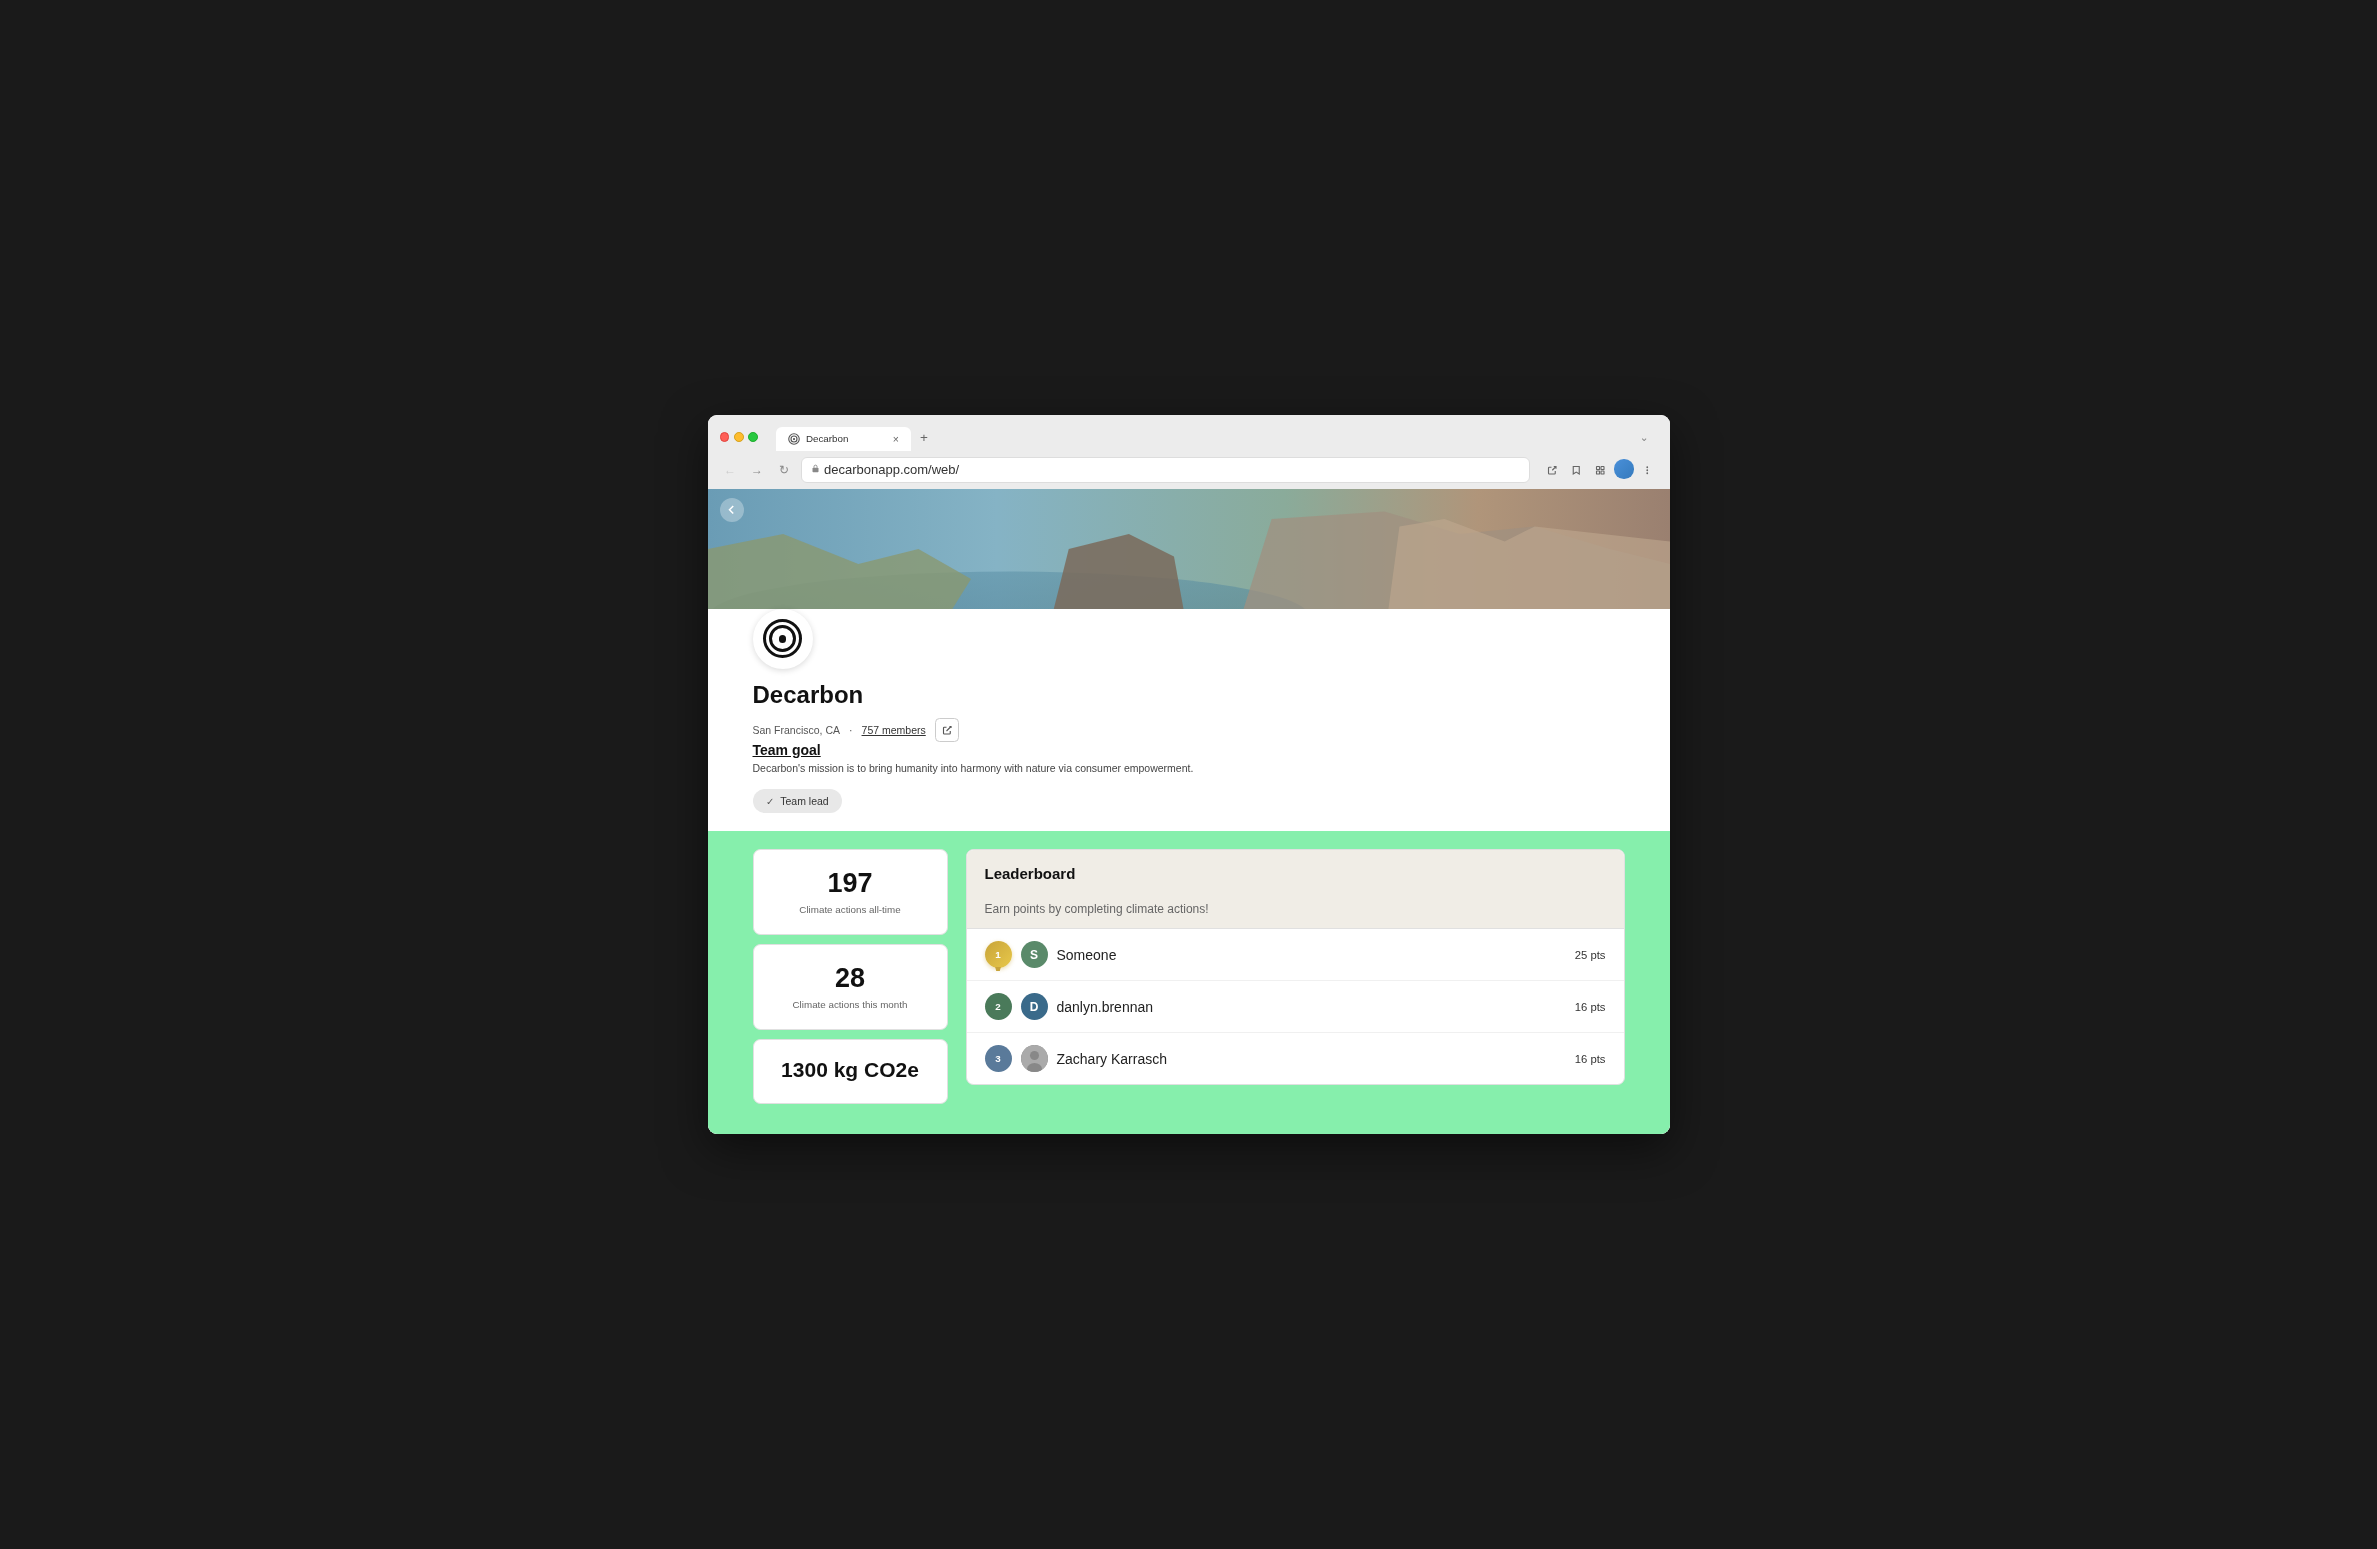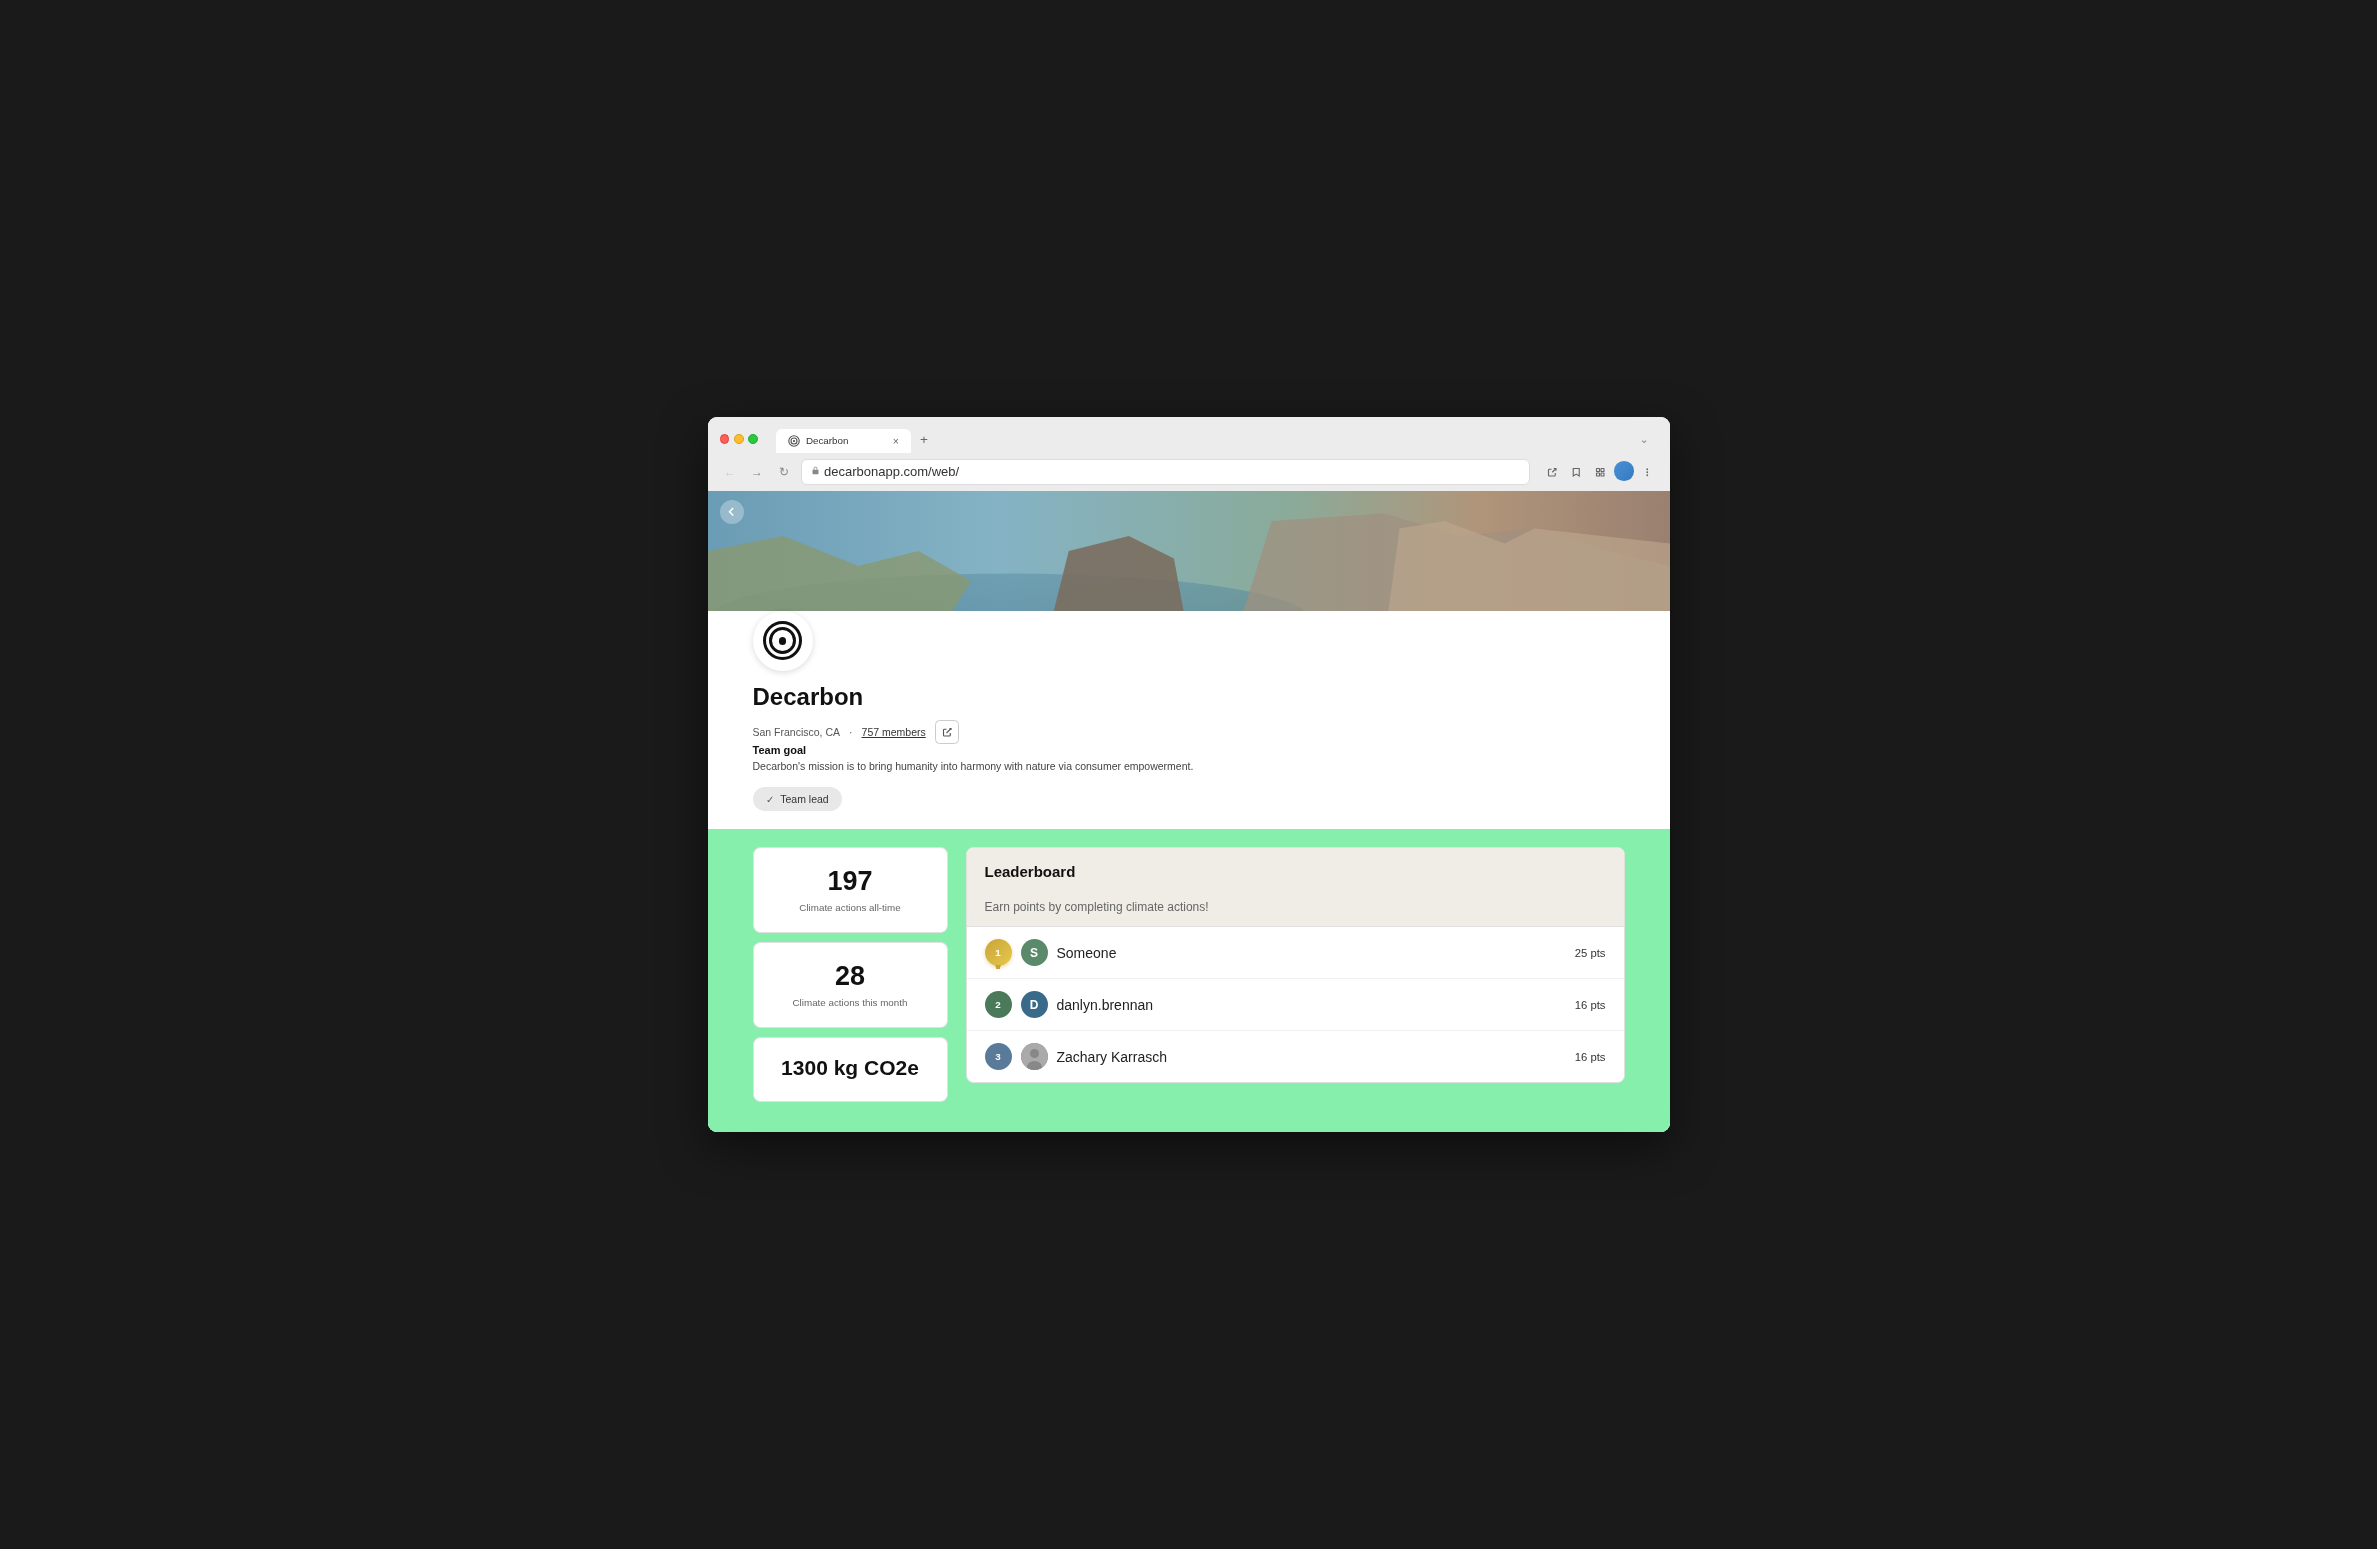--- a/index.html
+++ b/index.html
@@ -284,24 +284,25 @@
       background: transparent;
       cursor: pointer;
       display: flex;
       align-items: center;
       justify-content: center;
       color: #555;
       font-size: 10.5px;
     }
 
     .team-goal-label {
-      font-size: 11px;
+      font-size: 14px;
       font-weight: 600;
       color: #111;
       margin-bottom: 4.5px;
+      text-decoration: underline;
     }
 
     .team-goal-text {
       font-size: 10.5px;
       color: #444;
       margin-bottom: 15px;
       max-width: 451px;
     }
 
     .team-lead-badge {

